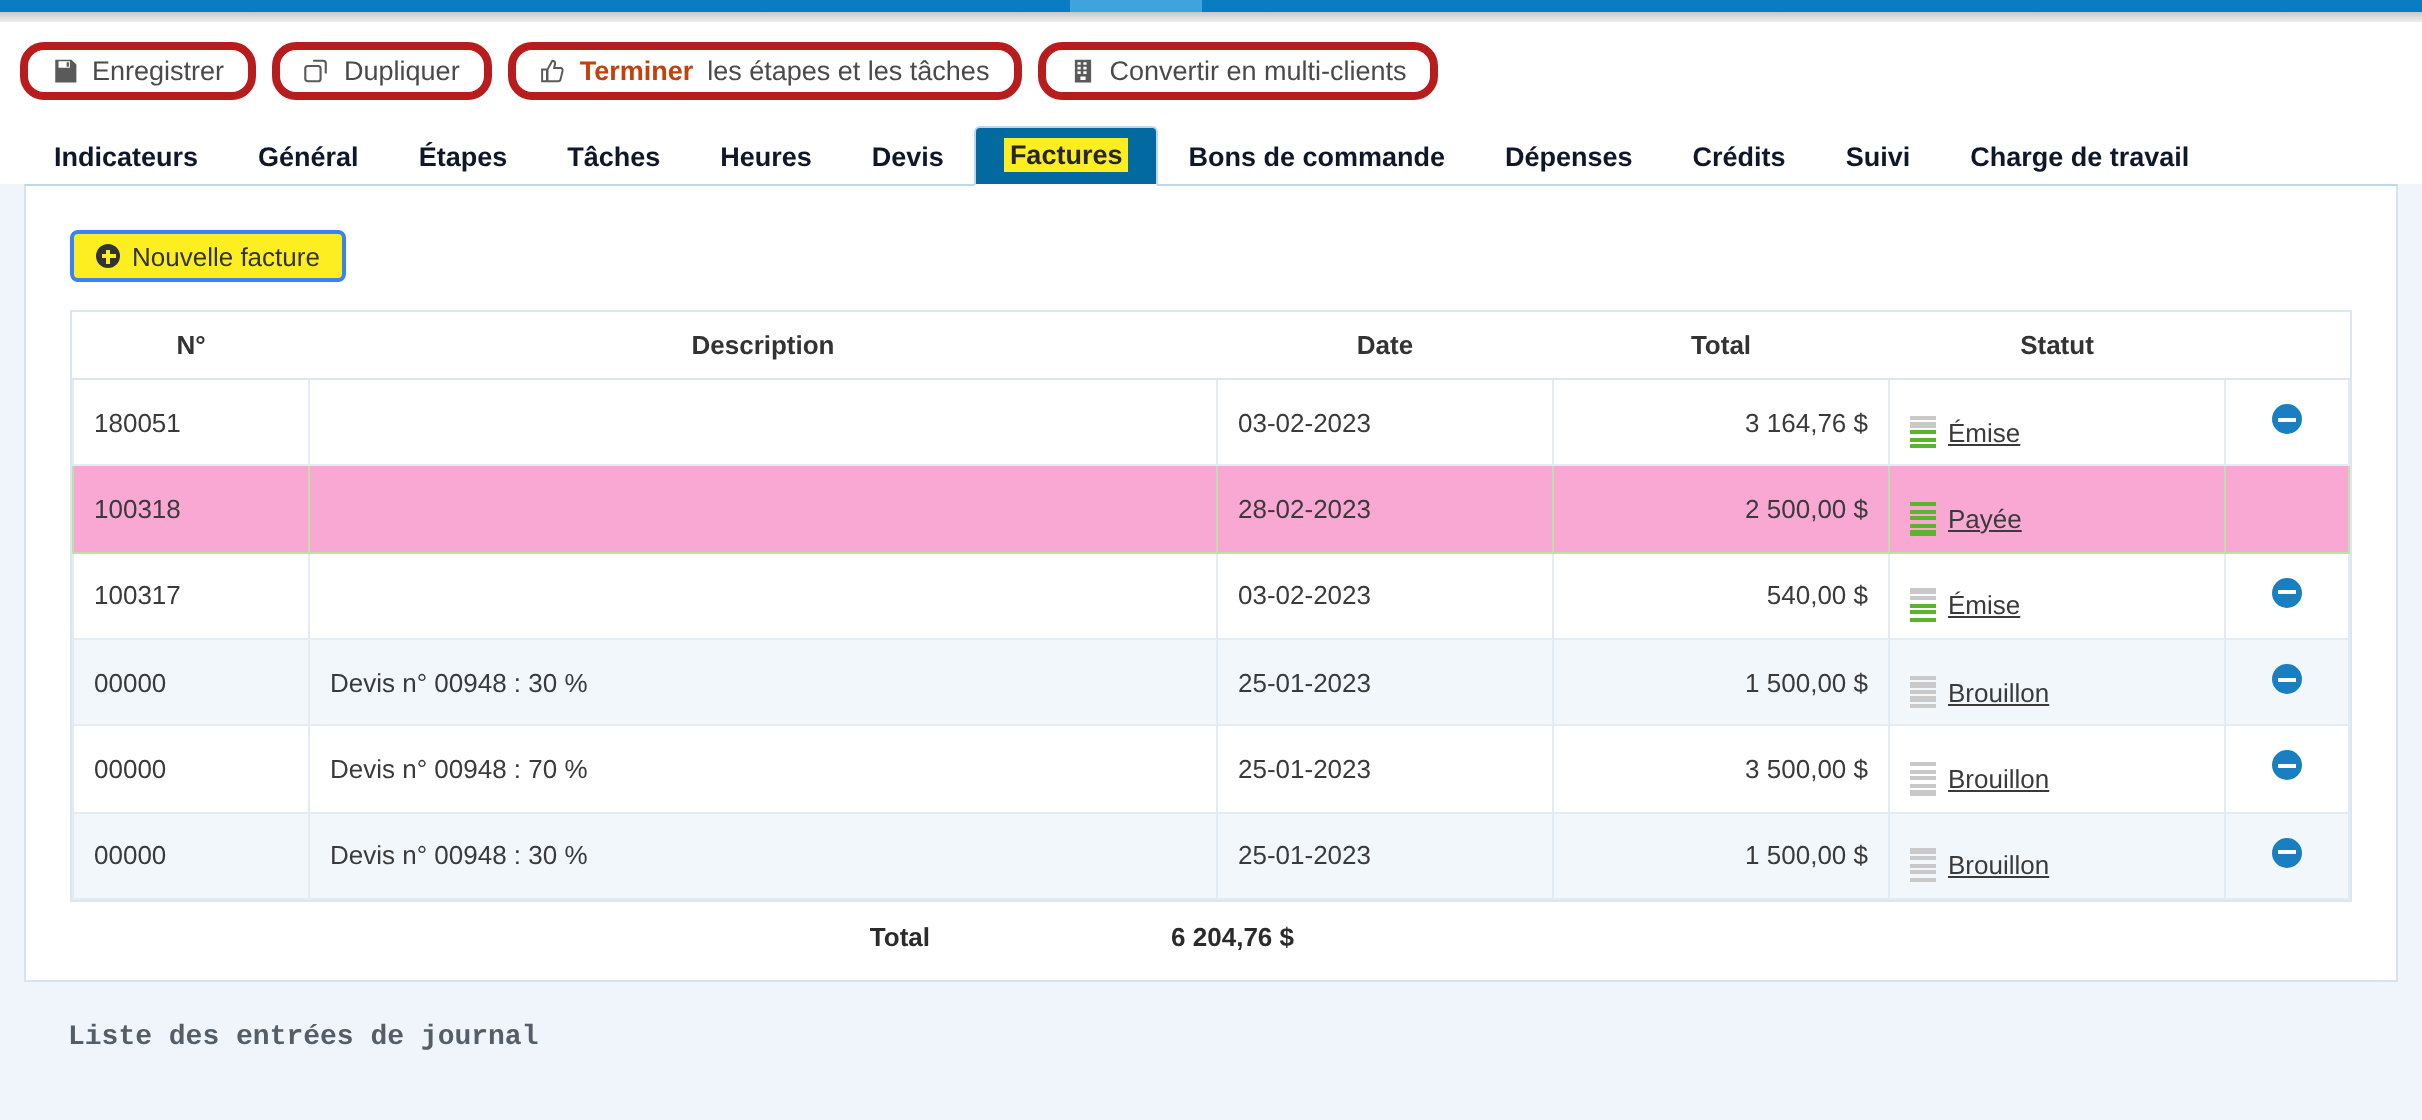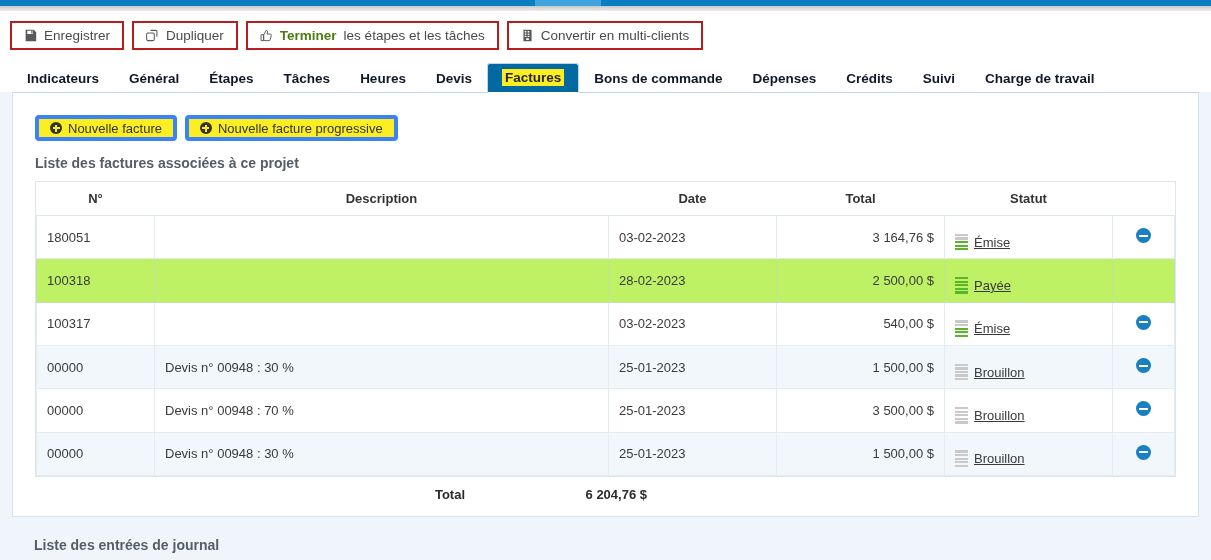--- a/index.html
+++ b/index.html
@@ -35,31 +35,31 @@
     display: flex;
     align-items: center;
     gap: 8px;
   }
   .btn {
     display: inline-flex;
     align-items: center;
     gap: 7px;
     height: 29px;
     padding: 0 12px;
-    border: 2px solid #b91c1c;
-    border-radius: 0;
+    border: 4px solid #b91c1c;
+    border-radius: 12px;
     background: #ffffff;
     color: #4a4a4a;
     font-size: 13.5px;
     line-height: 1;
     white-space: nowrap;
     cursor: pointer;
   }
   .btn .ico { display: inline-flex; align-items: center; color: #5a5a5a; }
-  .btn .strong { font-weight: bold; color: #4d7c0f; }
+  .btn .strong { font-weight: bold; color: #c2410c; }
   .btn .caret {
     display: inline-block;
     margin-left: 2px;
     font-size: 10px;
     color: #777;
   }
 
   
   .tabbar {
     display: flex;
@@ -106,21 +106,21 @@
     border: 1px solid #d9e3ee;
     border-top-color: #bcd7ee;
     margin: 0 12px;
     padding: 22px 22px 10px 22px;
     position: relative;
   }
 
   .actionrow { display: flex; gap: 8px; align-items: center; margin-bottom: 14px; }
   .btn-hl {
     background: #fcee21;
-    border: 4px solid #3b82f6;
+    border: 2px solid #3b82f6;
     border-radius: 4px;
     height: 26px;
     padding: 0 11px;
     display: inline-flex;
     align-items: center;
     gap: 6px;
     font-size: 13px;
     color: #333333;
     cursor: pointer;
     white-space: nowrap;
@@ -162,21 +162,21 @@
   }
   table.inv td {
     padding: 8px 10px;
     border: 1px solid #e3ebf3;
     color: #3a3a3a;
     font-size: 13px;
     height: 32px;
     vertical-align: middle;
   }
   tr.alt td { background: #f2f7fc; }
-  tr.paid td { background: #bef264; border-color: #c2ddae; }
+  tr.paid td { background: #f9a8d4; border-color: #c2ddae; }
   tr.plain td { background: #ffffff; }
 
   .col-num   { width: 118px; }
   .col-desc  { width: auto; }
   .col-date  { width: 168px; }
   .col-total { width: 168px; text-align: right; }
   .col-stat  { width: 168px; }
   .col-act   { width: 62px; text-align: center; }
 
   td.t-right { text-align: right; }
@@ -202,21 +202,21 @@
     width: 9px; height: 2px;
     background: #ffffff;
   }
 
   .totalrow { display: flex; padding: 10px 0 4px 0; font-size: 13px; font-weight: bold; color: #2b2b2b; }
   .totalrow .lbl   { width: 454px; text-align: right; padding-right: 24px; }
   .totalrow .val   { width: 168px; text-align: right; padding-right: 10px; }
 
   
   .journal { margin: 20px 12px 0 12px; padding: 0 22px; }
-  .journal .sect-title { margin-bottom: 11px; }
+  .journal .sect-title { margin-bottom: 11px; font-family: Liberation Mono, monospace; }
 </style>
 </head>
 <body>
 
 <div class="topstrip">
   <div class="topstrip-active"></div>
 </div>
 <div class="topstrip-shadow"></div>
 
 <div class="toolbar">
@@ -277,27 +277,22 @@
 
 <div class="page">
 
   <div class="panel">
 
     <div class="actionrow">
       <button class="btn-hl">
         <span class="plus"></span>
         <span>Nouvelle facture</span>
       </button>
-      <button class="btn-hl">
-        <span class="plus"></span>
-        <span>Nouvelle facture progressive</span>
-      </button>
     </div>
 
-    <div class="sect-title">Liste des factures associées à ce projet</div>
 
     <div class="tbl-wrap">
       <table class="inv">
         <thead>
           <tr id="invhead">
               <th class="col-num">N°</th>
               <th class="col-desc">Description</th>
               <th class="col-date">Date</th>
               <th class="col-total">Total</th>
               <th class="col-stat">Statut</th>

